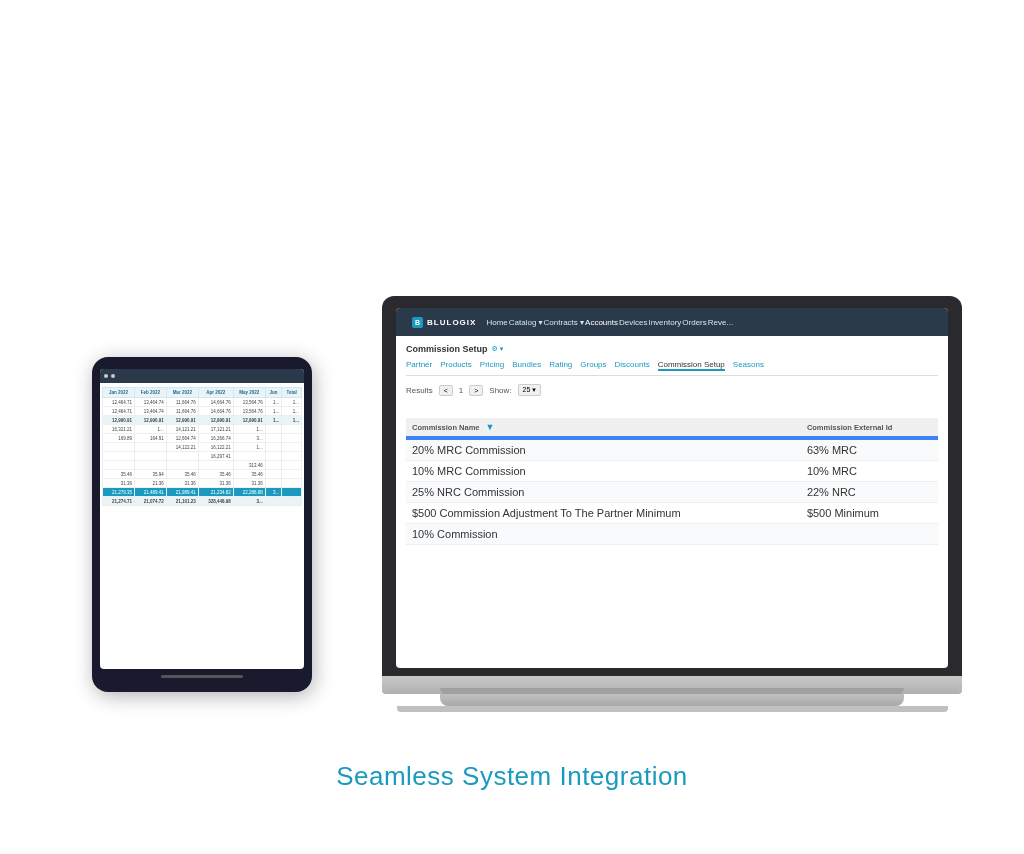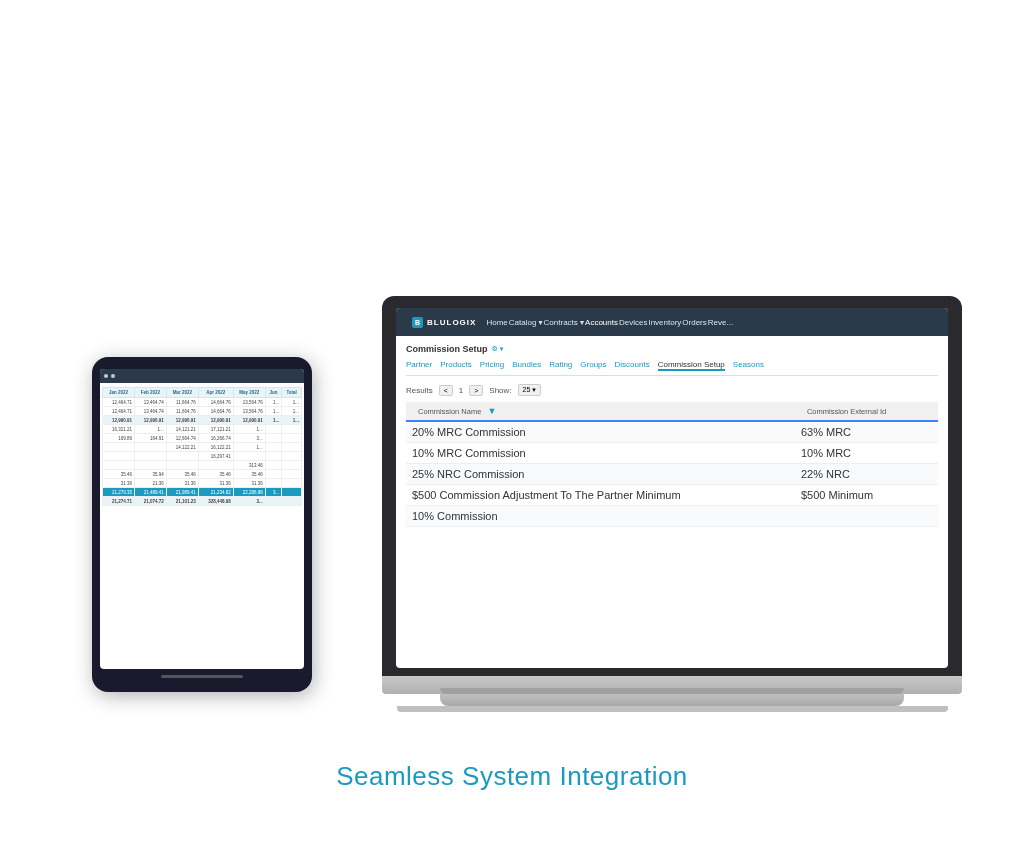--- a/index.html
+++ b/index.html
@@ -132,21 +132,21 @@
     .laptop-sub-nav-item.active {
       color: #333;
       text-decoration: none;
       border-bottom: 2px solid #1a9abf;
     }
 
     .laptop-toolbar {
       display: flex;
       align-items: center;
       gap: 6px;
-      margin-bottom: 6px;
+      margin-bottom: 22px;
       font-size: 8px;
       color: #555;
     }
 
     .laptop-toolbar-btn {
       background: #f0f0f0;
       border: 1px solid #ccc;
       border-radius: 2px;
       font-size: 7px;
       padding: 1px 4px;
@@ -157,25 +157,25 @@
       width: 100%;
       border-collapse: collapse;
     }
 
     .laptop-table thead tr {
       background: #f0f0f0;
     }
 
     .laptop-table th {
       font-size: 7.5px;
-      font-weight: normal;
+      font-weight: bold;
       color: #555;
       text-align: left;
-      padding: 4px 12px;
-      border-bottom: 2px solid #3b82f6;
+      padding: 4px 6px;
+      border-bottom: 4px solid #3b82f6;
     }
 
     .laptop-table td {
       font-size: 11px;
       color: #333;
       padding: 4px 6px;
       border-bottom: 1px solid #eee;
     }
 
     .laptop-table tr:nth-child(odd) td {

